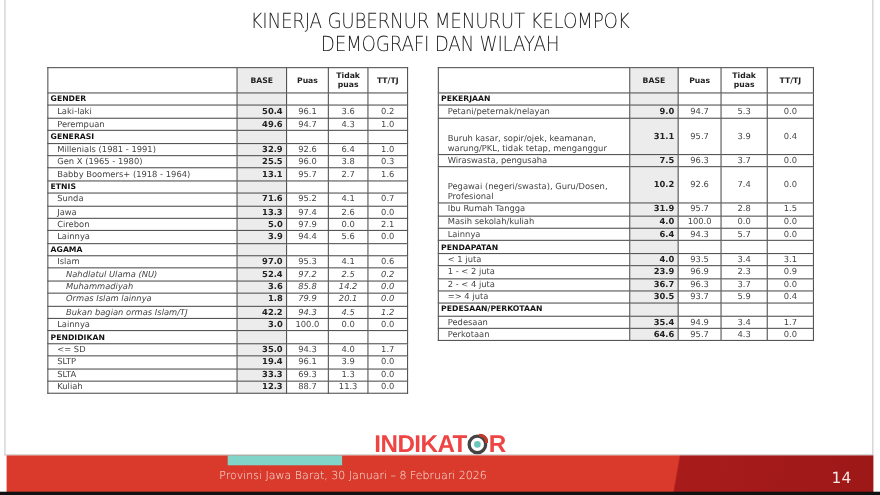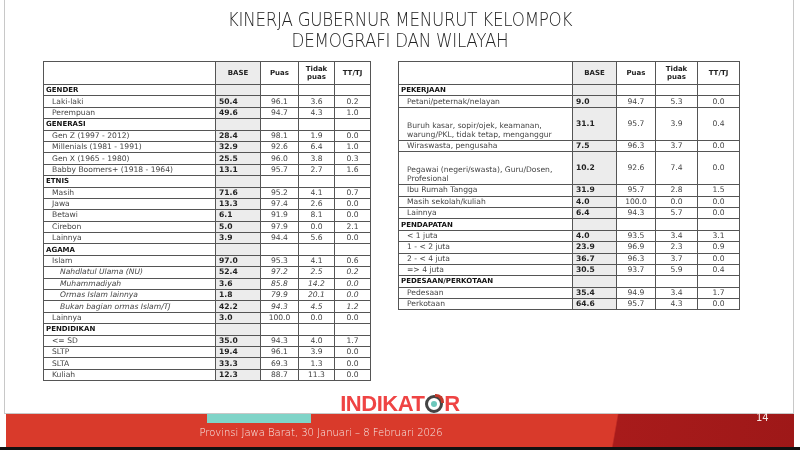--- a/index.html
+++ b/index.html
@@ -5,38 +5,38 @@
   * { box-sizing: border-box; margin: 0; padding: 0; }
   html, body { width: 800px; height: 450px; overflow: hidden; background: #000; }
   body { font-family: "DejaVu Sans", sans-serif; position: relative; }
   .slide { position: absolute; left: 0; top: 0; width: 800px; height: 448px; background: #fff; }
   .frame { position: absolute; left: 4px; top: 0; width: 790px; height: 414px; border: 1px solid #c8c8c8; border-top: none; background: #fff; }
   .title { position: absolute; left: 0; top: 9px; width: 800px; text-align: center; font-family: "DejaVu Sans", sans-serif; font-weight: 300; color: #222; font-size: 19px; line-height: 21px; letter-spacing: -0.3px; transform: scaleX(0.88); transform-origin: 400px 0; }
   table { position: absolute; border-collapse: collapse; font-size: 7.6px; color: #444; table-layout: fixed; }
   table td, table th { border: 1px solid #555; height: 11.4px; padding: 0 3px; line-height: 10px; white-space: nowrap; }
   th { font-weight: bold; color: #222; font-size: 7px; text-align: center; }
   td.num { text-align: center; }
-  td.base { background: #ececec; text-align: left; font-weight: bold; color: #222; }
+  td.base { background: #ececec; text-align: right; font-weight: bold; color: #222; }
   th.base { background: #ececec; }
   td.sec { font-weight: bold; color: #111; font-size: 7px; padding-left: 2px; margin-left: 40px; }
   td.lbl { padding-left: 8px; }
   td.lbl.sub { padding-left: 16px; font-style: italic; }
   td.it { font-style: italic; }
   tr.top-row th { height: 23px; line-height: 8px; }
   #tbl-left { left: 43px; top: 61px; width: 327px; }
   #tbl-right { left: 398px; top: 61px; width: 341px; }
   td.wrap { white-space: normal; line-height: 9px; padding-top: 13px; padding-bottom: 1px; }
   .logo { position: absolute; left: 320px; top: 390px; width: 160px; height: 28px; text-align: center; font-family: Liberation Sans, sans-serif; font-weight: bold; font-size: 22px; color: #ef4444; letter-spacing: -0.5px; line-height: 28px; }
   .logo .o { display: inline-block; position: relative; width: 18px; height: 18px; border: 3px solid #444; border-radius: 50%; vertical-align: -2px; margin: 0 1px; }
   .logo .o::after { content: ""; position: absolute; left: 3px; top: 3px; width: 6px; height: 6px; background: #6cc7bb; border-radius: 50%; }
   .logo .o::before { content: ""; position: absolute; right: -4px; top: -4px; width: 6px; height: 6px; border-top: 3px solid #c0392b; border-right: 3px solid #c0392b; border-radius: 0 8px 0 0; }
   .teal-bar { position: absolute; left: 207px; top: 414px; width: 104px; height: 9px; background: #80d4c8; }
   .footer { position: absolute; left: 6px; top: 414px; width: 788px; height: 34px; background: linear-gradient(100deg, #d93a2b 0%, #d93a2b 77%, #a81b1b 77.2%, #9e1818 100%); }
   .footer-text { position: absolute; left: 0; top: 427px; width: 642px; text-align: center; color: #f5e9e6; font-size: 10px; font-weight: 300; }
-  .page-num { position: absolute; left: 756px; top: 412px; color: #f5e9e6; font-size: 10px; }
+  .page-num { position: absolute; left: 756px; top: 427px; color: #f5e9e6; font-size: 14px; }
   .bottom-black { position: absolute; left: 0; top: 447px; width: 800px; height: 3px; background: #111; }
 </style>
 </head>
 <body>
 
 <div class="slide">
   <div class="frame"></div>
 
   <div class="title">
     <div>KINERJA GUBERNUR MENURUT KELOMPOK</div>
@@ -83,27 +83,20 @@
           <td class="num">1.0</td>
         </tr>
         <tr>
           <td class="sec">GENERASI</td>
           <td class="base"></td>
           <td></td>
           <td></td>
           <td></td>
         </tr>
         <tr>
-          <td class="lbl">Gen Z (1997 - 2012)</td>
-          <td class="base">28.4</td>
-          <td class="num">98.1</td>
-          <td class="num">1.9</td>
-          <td class="num">0.0</td>
-        </tr>
-        <tr>
           <td class="lbl">Millenials (1981 - 1991)</td>
           <td class="base">32.9</td>
           <td class="num">92.6</td>
           <td class="num">6.4</td>
           <td class="num">1.0</td>
         </tr>
         <tr>
           <td class="lbl">Gen X (1965 - 1980)</td>
           <td class="base">25.5</td>
           <td class="num">96.0</td>
@@ -118,38 +111,31 @@
           <td class="num">1.6</td>
         </tr>
         <tr>
           <td class="sec">ETNIS</td>
           <td class="base"></td>
           <td></td>
           <td></td>
           <td></td>
         </tr>
         <tr>
-          <td class="lbl">Masih</td>
+          <td class="lbl">Sunda</td>
           <td class="base">71.6</td>
           <td class="num">95.2</td>
           <td class="num">4.1</td>
           <td class="num">0.7</td>
         </tr>
         <tr>
           <td class="lbl">Jawa</td>
           <td class="base">13.3</td>
           <td class="num">97.4</td>
           <td class="num">2.6</td>
-          <td class="num">0.0</td>
-        </tr>
-        <tr>
-          <td class="lbl">Betawi</td>
-          <td class="base">6.1</td>
-          <td class="num">91.9</td>
-          <td class="num">8.1</td>
           <td class="num">0.0</td>
         </tr>
         <tr>
           <td class="lbl">Cirebon</td>
           <td class="base">5.0</td>
           <td class="num">97.9</td>
           <td class="num">0.0</td>
           <td class="num">2.1</td>
         </tr>
         <tr>

